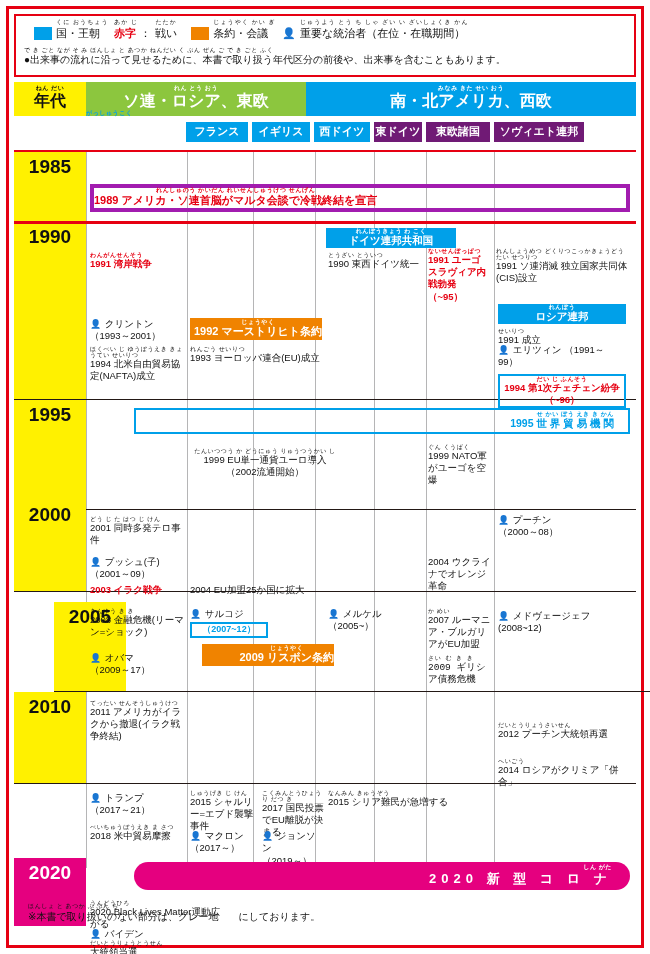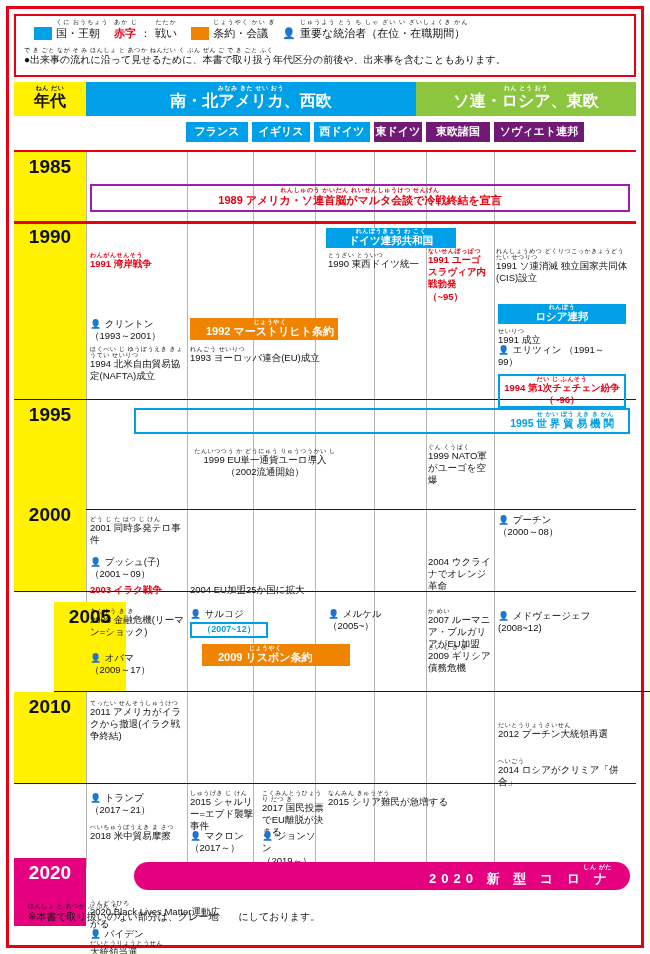--- a/index.html
+++ b/index.html
@@ -107,27 +107,27 @@
     display:flex;align-items:center;justify-content:center;text-align:center;
     line-height:1.25;
   }
   .bluefill{
     position:absolute;background:#00a0e9;color:#fff;font-weight:bold;
     font-size:10.5px;display:flex;align-items:center;justify-content:center;
     text-align:center;line-height:1.25;
   }
   .orangefill{
     position:absolute;background:#f08300;color:#fff;font-weight:bold;
-    font-size:11px;display:flex;align-items:center;justify-content:flex-start;
-    text-align:center;line-height:1.25;padding-left:16px;
+    font-size:11px;display:flex;align-items:center;justify-content:flex-end;
+    text-align:center;line-height:1.25;
   }
   .redbox{
-    position:absolute;border:2px solid #a21caf;box-sizing:border-box;
+    position:absolute;border:4px solid #a21caf;box-sizing:border-box;
     color:#e60012;font-weight:bold;font-size:11px;
-    display:flex;align-items:center;justify-content:center;text-align:center;
+    display:flex;align-items:center;justify-content:flex-start;text-align:center;
   }
   .pinkpill{
     position:absolute;background:#e5007f;color:#fff;border-radius:14px;
     display:flex;align-items:center;justify-content:flex-end;
     font-weight:bold;font-size:13px;letter-spacing:5px;padding-right:18px;
     box-sizing:border-box;
   }
   .ruby{font-size:6px;display:block;line-height:1;letter-spacing:.5px;color:#111;}
   .ruby.r{color:#e60012;}
   .ruby.b{color:#00a0e9;}
@@ -169,30 +169,30 @@
     </div>
   </div>
 
   <div class="hdr">
     <div class="cell years">
       <div style="text-align:center">
         <span class="ruby">ねん だい</span>
         <span>年代</span>
       </div>
     </div>
+    <div class="cell east">
+      <div style="text-align:center">
+        <span class="ruby w">れん                  とう おう</span>
+        <span>ソ連・ロシア、東欧</span>
+      </div>
+    </div>
     <div class="cell west">
       <div style="text-align:center">
         <span class="ruby w">みなみ  きた                         せい おう</span>
         <span>南・北アメリカ、西欧</span>
-      </div>
-    </div>
-    <div class="cell east">
-      <div style="text-align:center">
-        <span class="ruby w">れん                  とう おう</span>
-        <span>ソ連・ロシア、東欧</span>
       </div>
     </div>
   </div>
 
   <div class="chdr">
     <div class="spacer"></div>
     <div class="c c-us">
       <div>
         <span class="ruby b" style="text-align:left">がっしゅうこく</span>
         <span>アメリカ合衆国・ラテンアメリカほか</span>
@@ -381,21 +381,21 @@
         </div>
       </div>
       <div class="ev person" style="left:242px;top:456px;width:96px;">
         <span>メルケル</span><br>
         <span>（2005~）</span>
       </div>
       <div class="ev" style="left:342px;top:456px;width:64px;">
         <span class="ruby">か めい</span>
         <span>2007 ルーマニア・ブルガリアがEU加盟</span>
       </div>
-      <div class="ev" style="left:342px;top:492px;width:64px;">
+      <div class="ev" style="left:342px;top:504px;width:64px;font-family:Liberation Mono, monospace;">
         <span class="ruby">さい む き き</span>
         <span>2009 ギリシア債務危機</span>
       </div>
       <div class="ev person" style="left:412px;top:458px;width:128px;">
         <span>メドヴェージェフ(2008~12)</span>
       </div>
 
       <div class="ev" style="left:4px;top:548px;width:96px;">
         <span class="ruby">てったい     せんそうしゅうけつ</span>
         <span>2011 アメリカがイラクから撤退(イラク戦争終結)</span>

